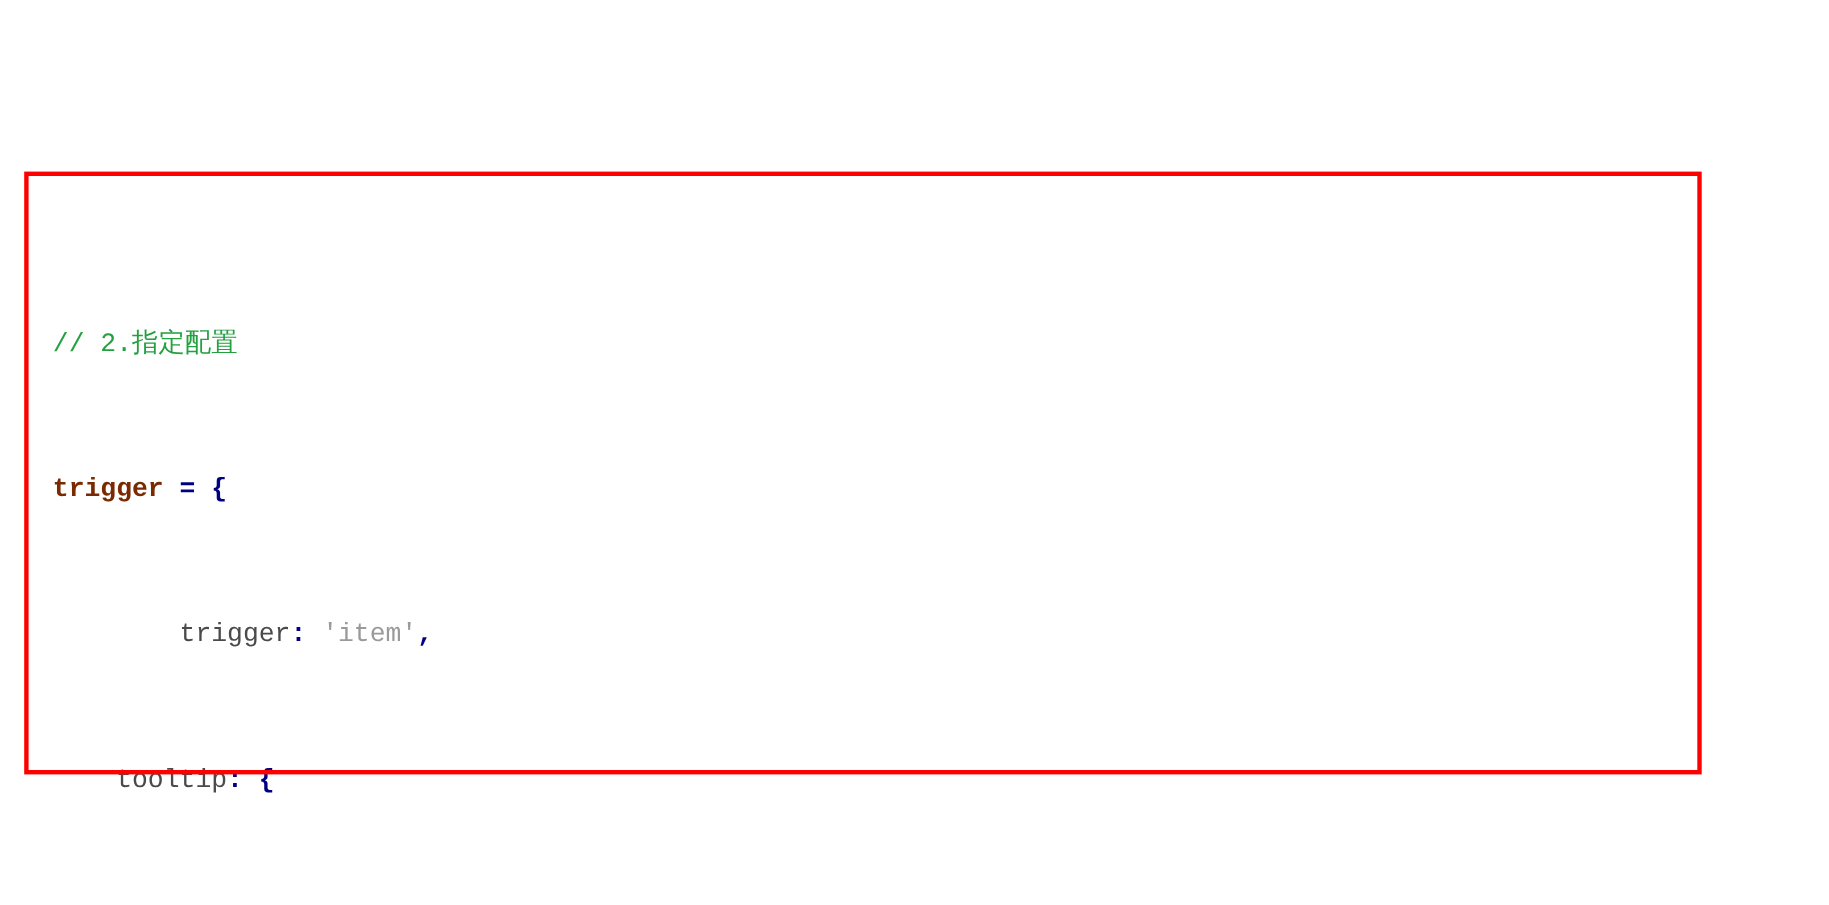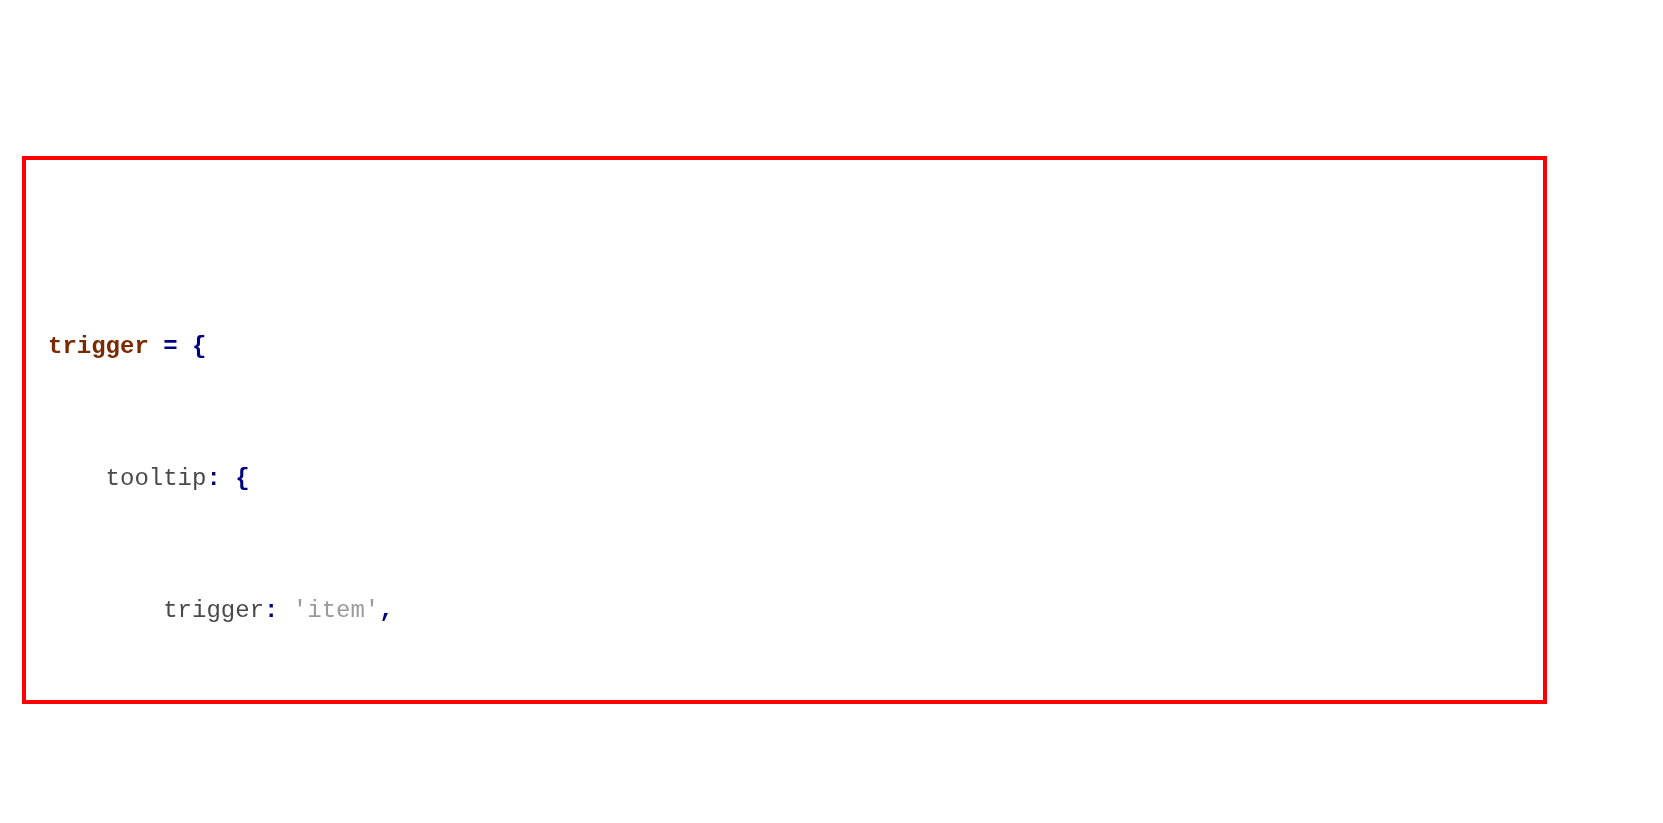--- a/index.html
+++ b/index.html
@@ -42,26 +42,27 @@
 </style>
 </head>
 <body>
 
 
 
 <div class="code-container">
 
   <div class="highlight-box"></div>
 
+  <div class="line"><span class="c-comment">// 2.指定配置</span></div>
 
   <div class="line"><span class="c-keyword c-bold">trigger</span> <span class="c-punct c-bold">=</span> <span class="c-punct c-bold">{</span></div>
 
+  <div class="line">        <span class="c-prop">trigger</span><span class="c-punct">:</span> <span class="c-string">'item'</span><span class="c-punct">,</span></div>
+
   <div class="line">    <span class="c-prop">tooltip</span><span class="c-punct">:</span> <span class="c-punct c-bold">{</span></div>
-
-  <div class="line">        <span class="c-prop">trigger</span><span class="c-punct">:</span> <span class="c-string">'item'</span><span class="c-punct">,</span></div>
 
   
 
   
 
   
 
   
 
   

